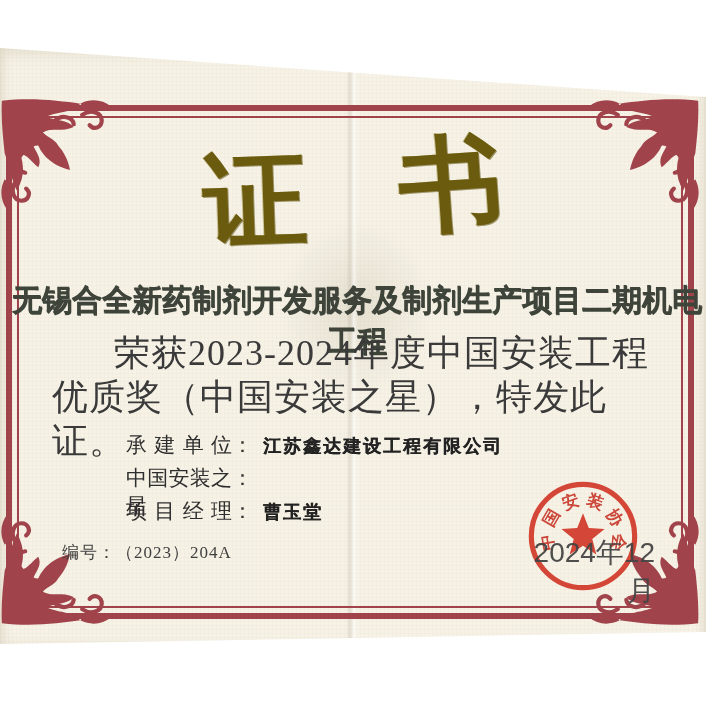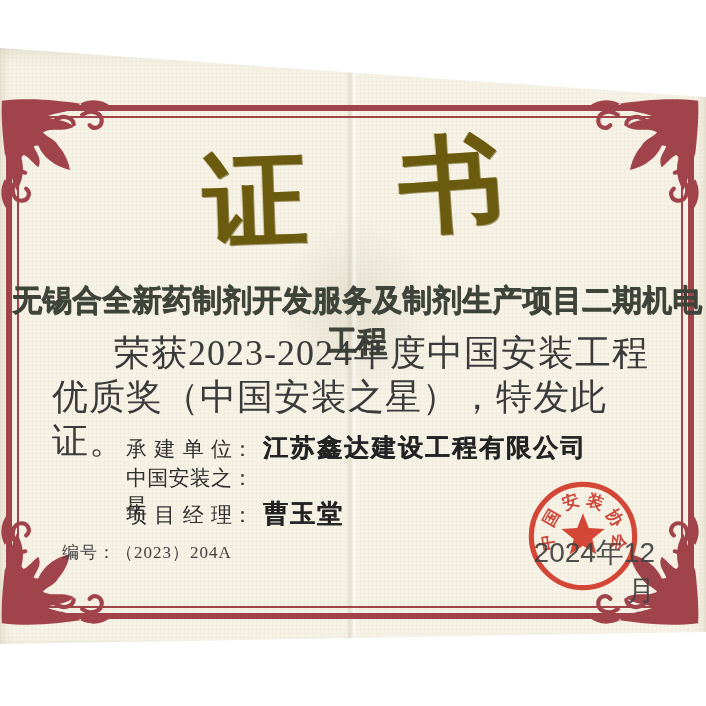--- a/index.html
+++ b/index.html
@@ -75,21 +75,21 @@
   .fields{
     position:absolute;left:126px;top:374px;margin-top:12px;
   }
   .field-row{display:flex;align-items:baseline;height:33px;}
   .field-label{
     display:inline-block;width:106px;font-size:21px;color:#2e2e2e;
     text-align:justify;text-align-last:justify;
   }
   .field-colon{font-size:21px;color:#2e2e2e;margin-right:10px;}
   .field-value{
-    font-size:25px;font-weight:800;color:#232323;letter-spacing:2px;
+    font-size:18px;font-weight:800;color:#232323;letter-spacing:2px;
     text-shadow:.4px 0 0 #232323;
   }
   .serial{
     position:absolute;left:62px;top:496px;
     font-size:17px;color:#3f3f3f;letter-spacing:1px;
   }
   .seal{position:absolute;left:521px;top:429px;width:124px;height:124px;opacity:.93;}
   .seal text{
     font-size:16px;font-weight:700;fill:#c93a2c;
     font-family:"Liberation Sans","DejaVu Sans",sans-serif;

